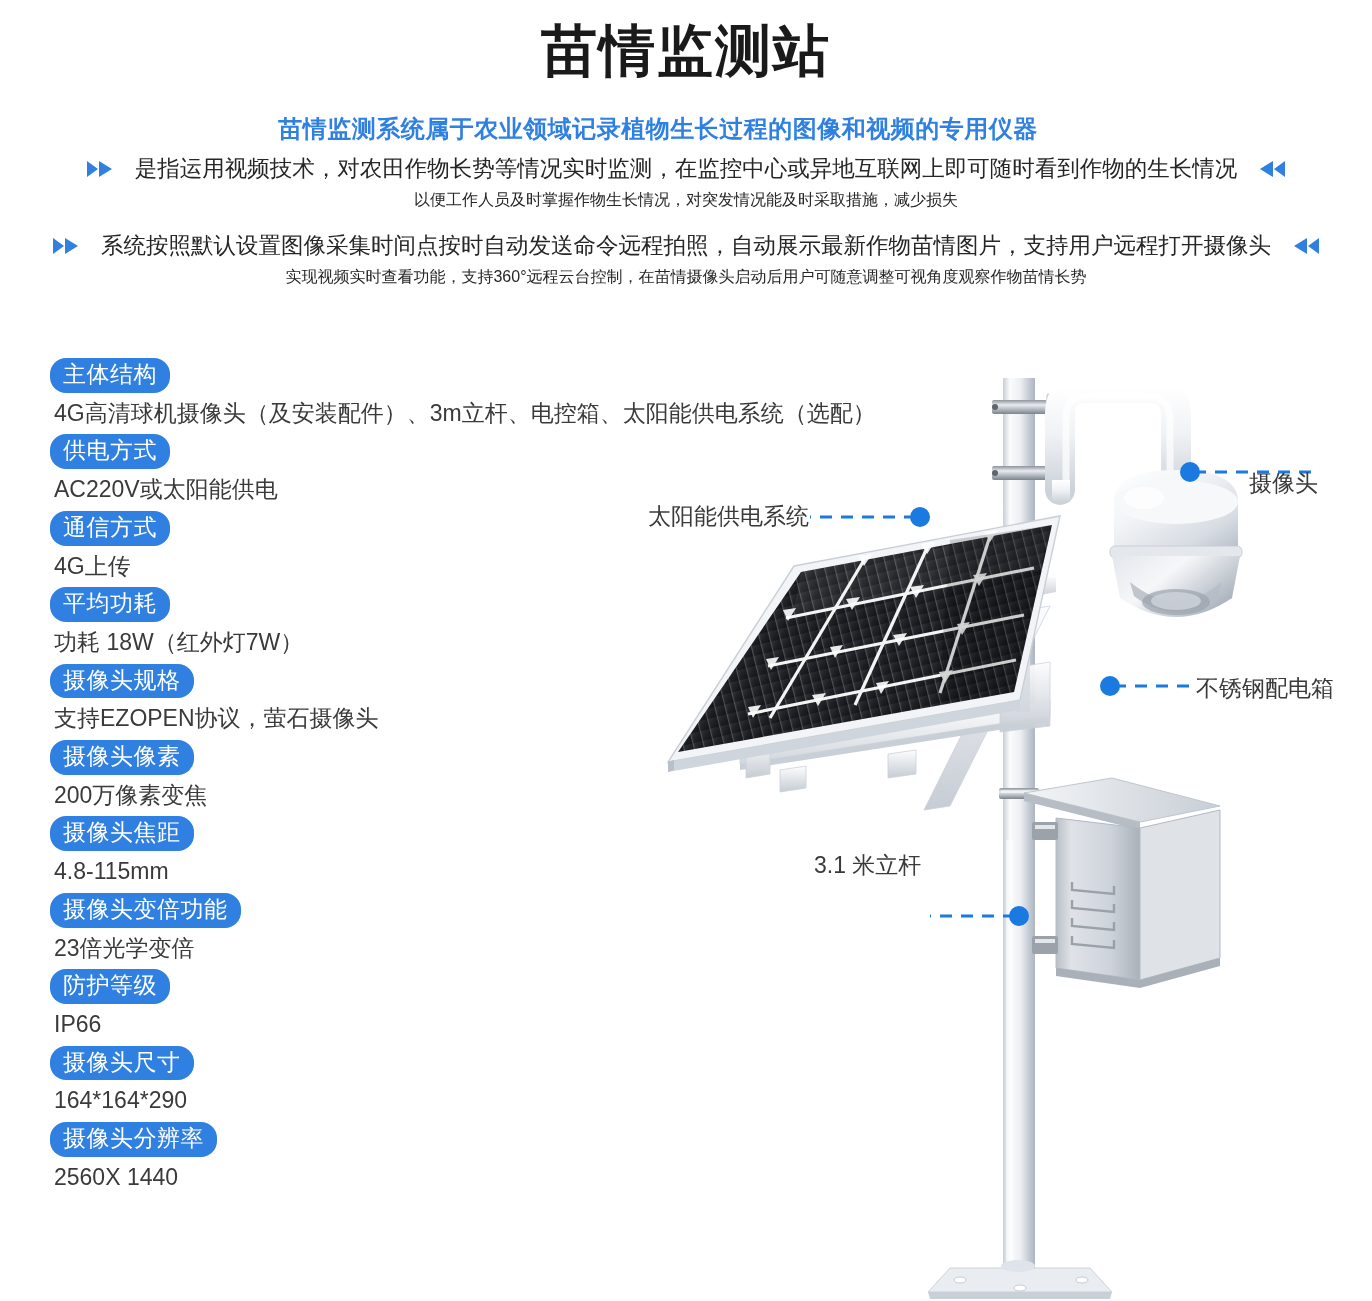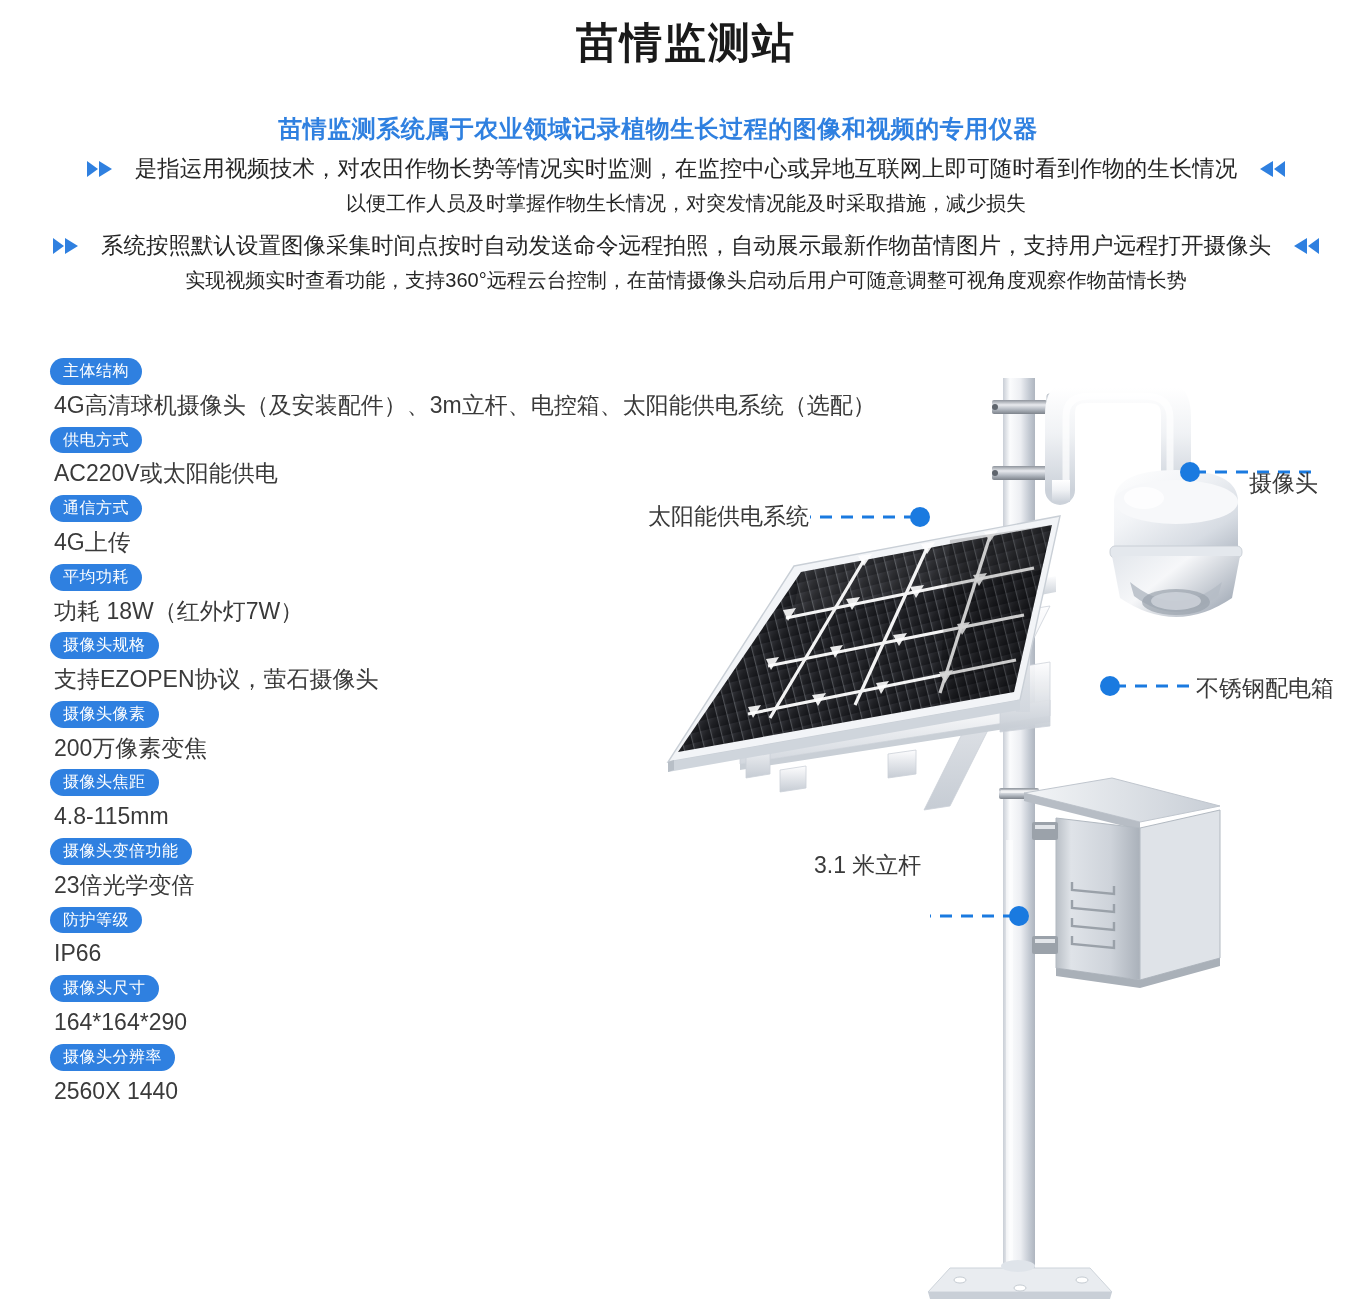--- a/index.html
+++ b/index.html
@@ -15,21 +15,21 @@
     width: 1372px;
     height: 1301px;
     background: #fff;
   }
 
   
   .title {
     position: absolute;
     top: 18px; left: 0; width: 1372px;
     text-align: center;
-    font-size: 42px;
+    font-size: 56px;
     font-weight: 700;
     color: #1a1a1a;
     letter-spacing: 2px;
     line-height: 1.18;
   }
   .subtitle {
     position: absolute;
     top: 113px; left: 0; width: 1316px;
     text-align: center;
     font-size: 24px;
@@ -55,40 +55,40 @@
   }
   .chev {
     flex: 0 0 auto;
     display: inline-flex;
     align-items: center;
     line-height: 0;
   }
   .chev svg { display: block; }
   .intro-sub {
     text-align: center;
-    font-size: 20px;
+    font-size: 16px;
     color: #262626;
     line-height: 1.5;
     width: 1372px;
     margin-top: 2px;
   }
 
   
   .spec-list {
     position: absolute;
     left: 50px;
     top: 358px;
     width: 640px;
   }
   .spec-item { margin-bottom: 5px; }
   .spec-badge {
     display: inline-block;
     background: #2f80e0;
     color: #ffffff;
-    font-size: 16px;
+    font-size: 23px;
     font-weight: 400;
     border-radius: 16px;
     padding: 4px 13px 5px 13px;
     line-height: 1.12;
     letter-spacing: .5px;
     white-space: nowrap;
   }
   .spec-value {
     font-size: 23px;
     color: #3a3a3a;

